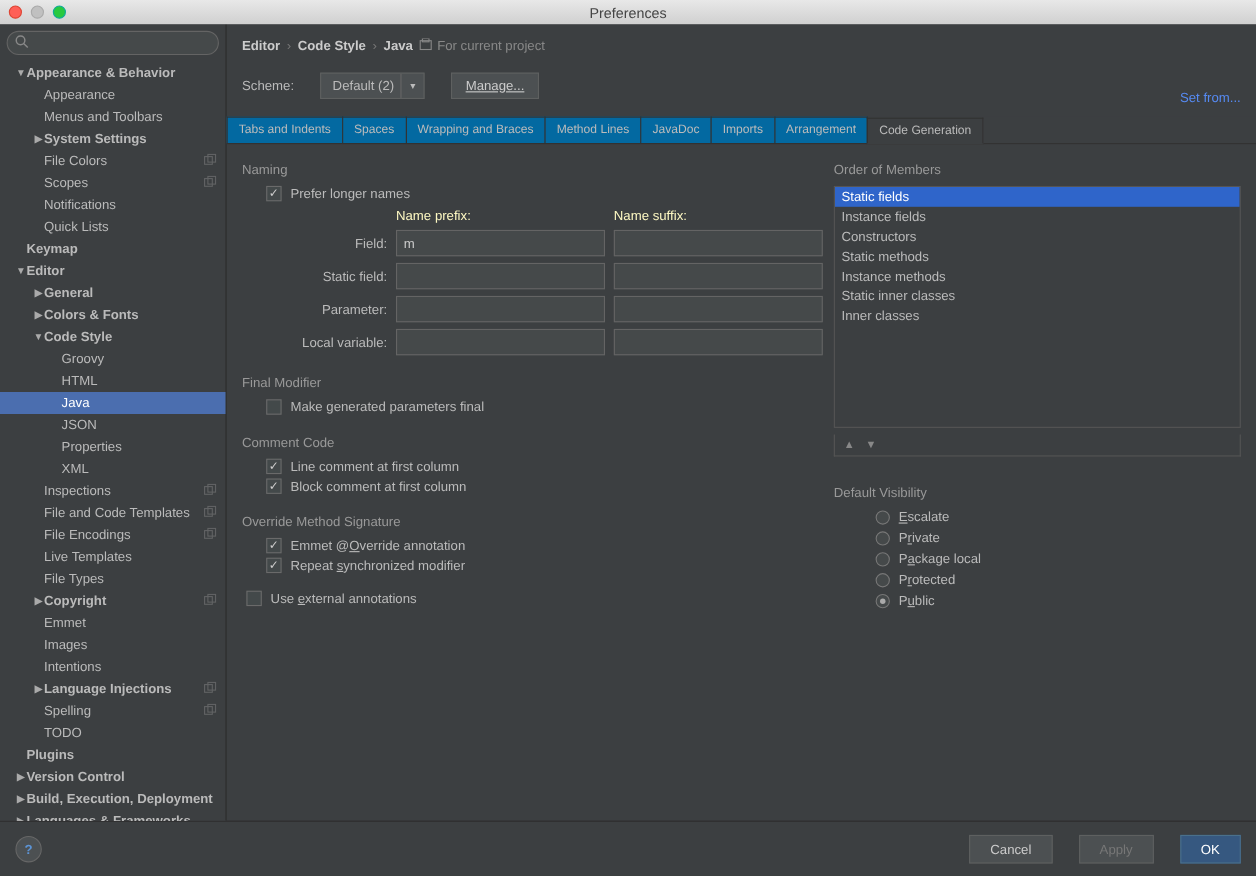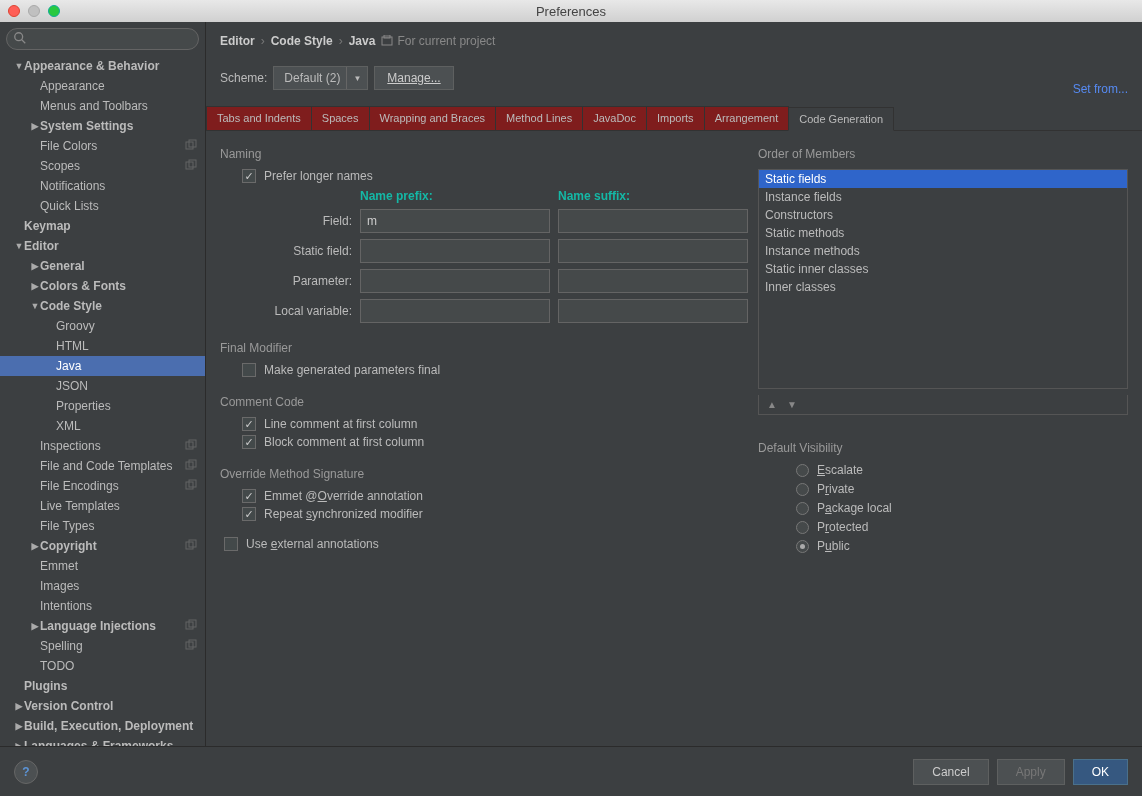--- a/index.html
+++ b/index.html
@@ -31,60 +31,60 @@
 .ind1 { padding-left: 30px; }
 .ind2 { padding-left: 46px; }
 
 .main { flex: 1; display: flex; flex-direction: column; }
 .breadcrumb { height: 30px; display: flex; align-items: center; padding: 8px 14px 0; gap: 6px; color: #999; font-size: 14px; }
 .breadcrumb .crumb { color: #aaa; }
 .breadcrumb .crumb.bold { font-weight: bold; color: #ccc; }
 .breadcrumb .sep { color: #777; }
 .breadcrumb .proj { color: #888; font-size: 12px; display:flex; align-items:center; gap:4px;}
 
-.scheme-row { display: flex; align-items: center; padding: 14px 14px 10px; gap: 6px; }
+.scheme-row { display: flex; align-items: center; padding: 14px 14px 10px; gap: 24px; }
 .scheme-row label { color: #bbb; }
 .combo { display: flex; align-items: center; background: #4c5052; border: 1px solid #5e6060; height: 24px; padding: 0 6px 0 10px; gap: 6px; cursor: default; }
 .combo .caret { font-size: 8px; border-left: 1px solid #666; padding-left: 6px; height: 100%; display:flex; align-items:center;}
 .btn { background: #4c5052; border: 1px solid #5e6060; height: 24px; padding: 0 12px; color: #ccc; cursor: default; display:flex; align-items:center;}
 
 .set-from { position: absolute; right: 14px; top: 82px; color: #568af2; cursor: default; }
 
 .tabs { display: flex; border-bottom: 1px solid #323232; background: #3c3f41; margin-top: 6px; }
-.tab { padding: 5px 10px; background: #7f1d1d; border: 1px solid #323232; border-bottom: none; margin-right: -1px; color: #bbb; cursor: default; font-size: 11px;}
+.tab { padding: 5px 10px; background: #0369a1; border: 1px solid #323232; border-bottom: none; margin-right: -1px; color: #bbb; cursor: default; font-size: 11px;}
 .tab.active { background: #3c3f41; border-bottom: 1px solid #3c3f41; position: relative; top: 1px; }
 
 .content { flex: 1; display: flex; padding: 10px 14px; gap: 10px; overflow: hidden; }
 .left-col { flex: 1; }
 .right-col { width: 370px; }
 
 .section-title { color: #999; margin: 6px 0 8px; font-size: 12px; }
 .chk-row { display: flex; align-items: center; gap: 8px; margin: 4px 0 4px 22px; color: #bbb; }
 .chk { width: 14px; height: 14px; border: 1px solid #6a6a6a; background: #43494a; display: inline-flex; align-items: center; justify-content: center; }
 .chk.checked::after { content: "✓"; color: #ccc; font-size: 11px; line-height: 1; }
 
 .grid { display: grid; grid-template-columns: 110px 190px 190px; gap: 6px 8px; margin-left: 22px; align-items: center; margin-top: 6px;}
-.grid .hdr { color: #14b8a6; font-weight: bold; }
+.grid .hdr { color: #fef9c3; }
 .grid .lbl { text-align: right; color: #bbb; }
 .txt { height: 24px; background: #45494a; border: 1px solid #646464; color: #ccc; padding: 0 6px; outline: none; width: 100%; }
 
 .members-list { border: 1px solid #555; height: 220px; background: #3c3f41; overflow:hidden;}
 .members-list .item { padding: 2px 6px; color: #bbb; cursor: default; }
 .members-list .item.sel { background: #2f65ca; color: #fff; }
 .reorder { display: flex; gap: 10px; margin-top: 6px; padding-left: 8px; border:1px solid #555; border-top:none; height:20px; align-items:center;}
 .reorder span { color: #888; font-size: 10px; cursor: default; }
 
 .radio-group { margin-left: 38px; }
 .radio-row { display: flex; align-items: flex-end; gap: 8px; margin: 5px 0; color: #bbb;}
 .radio { width: 13px; height: 13px; border: 1px solid #777; border-radius: 50%; display: inline-flex; align-items: center; justify-content: center; background:#45494a;}
 .radio.sel::after { content: ""; width: 5px; height: 5px; border-radius: 50%; background: #aaa; }
 
 .footer { height: 50px; border-top: 1px solid #2b2b2b; display: flex; align-items: center; padding: 0 14px; justify-content: space-between; background: #3c3f41; }
 .footer .help { width: 24px; height: 24px; border-radius: 50%; background: #4c5052; border:1px solid #666; display: flex; align-items: center; justify-content: center; color: #5c94d6; font-weight: bold; cursor: default;}
-.footer .buttons { display: flex; gap: 8px; align-items: center; }
+.footer .buttons { display: flex; gap: 24px; align-items: center; }
 .footer .fbtn { height: 26px; padding: 0 18px; border: 1px solid #5e6060; background: #4c5052; color: #ccc; display:flex; align-items:center; cursor: default;}
 .footer .fbtn.disabled { color: #777; }
 .footer .fbtn.primary { background: #365880; border-color: #4a708b; color: #fff; }
 
 svg.share-icon { width:12px; height:12px; }
 </style>
 </head>
 <body>
 
 <div class="titlebar">

